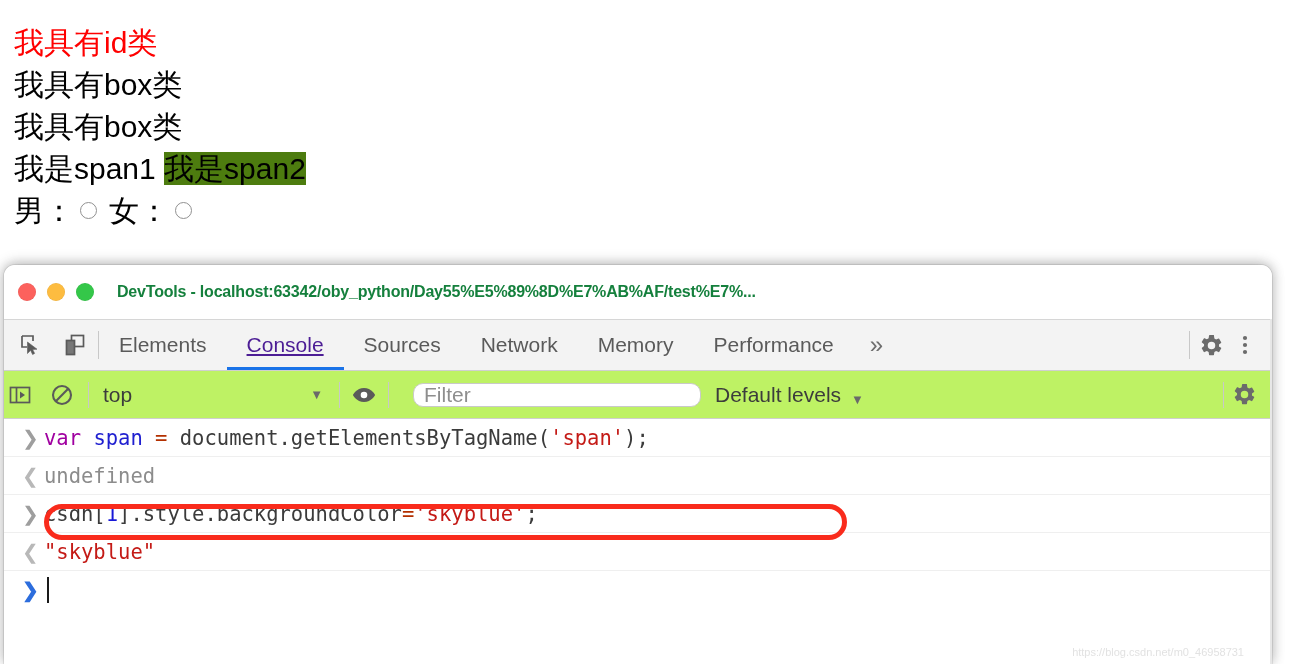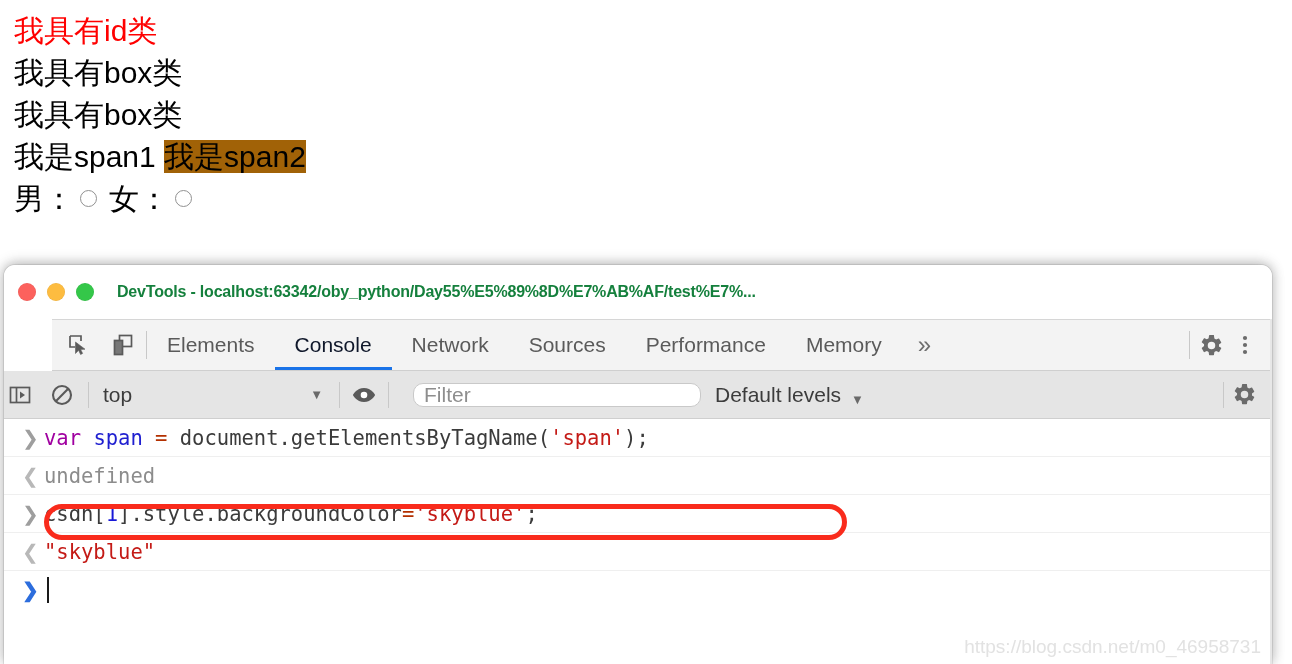--- a/index.html
+++ b/index.html
@@ -7,35 +7,35 @@
     margin: 0; padding: 0;
     width: 1292px; height: 664px;
     overflow: hidden;
     background: #ffffff;
     font-family: "Liberation Sans", sans-serif;
   }
 
   
   #page-content {
     position: absolute;
-    left: 0; top: 0;
+    left: 0; top: 12px;
     width: 1292px; height: 265px;
     background: #ffffff;
     padding: 10px 8px 0 14px;
   }
   .page-line {
     font-family: "Liberation Sans", sans-serif;
     font-size: 30px;
     line-height: 42px;
     color: #000000;
     white-space: nowrap;
   }
   .page-line.red { color: #ff0000; }
   .inline-span { display: inline; }
-  .inline-span.hl { background: #a16207; }
+  .inline-span.hl { background: #4d7c0f; }
   .radio-row {
     font-family: "Liberation Sans", sans-serif;
     font-size: 30px;
     line-height: 42px;
     color: #000;
     display: flex;
     align-items: center;
     white-space: nowrap;
   }
   .radio-dot {
@@ -98,21 +98,20 @@
   }
 
   
   #tabstrip {
     height: 52px;
     background: #f3f3f3;
     border-top: 1px solid #d6d6d6;
     border-bottom: 1px solid #cfcfcf;
     display: flex;
     align-items: stretch;
-    margin-left: 48px;
   }
   #tab-left-icons {
     display: flex;
     align-items: center;
     padding: 0 10px 0 14px;
     gap: 18px;
   }
   .tool-icon {
     width: 26px; height: 26px;
     display: flex; align-items: center; justify-content: center;
@@ -133,21 +132,21 @@
     display: flex;
     align-items: center;
     padding: 0 20px;
     font-family: "Liberation Sans", sans-serif;
     font-size: 21px;
     color: #5a5a5a;
     cursor: pointer;
     position: relative;
     white-space: nowrap;
   }
-  .tab.active { color: #0f172a; }
+  .tab.active { color: #4c1d95; text-decoration: underline; }
   .tab.active::after {
     content: "";
     position: absolute;
     left: 0; right: 0; bottom: 0;
     height: 3px;
     background: #1a73e8;
   }
   .tab.more {
     font-size: 24px;
     color: #6e6e6e;
@@ -156,21 +155,21 @@
   #tab-right-icons {
     display: flex;
     align-items: center;
     gap: 8px;
     padding: 0 14px 0 8px;
   }
 
   
   #console-toolbar {
     height: 48px;
-    background: #e5e5e5;
+    background: #bef264;
     border-bottom: 1px solid #cfcfcf;
     display: flex;
     align-items: center;
     padding-left: 2px;
   }
   .ct-icon {
     width: 28px; height: 28px;
     display: flex; align-items: center; justify-content: center;
     cursor: pointer;
     flex: 0 0 auto;
@@ -282,24 +281,24 @@
     width: 2px;
     height: 26px;
     background: #1a1a1a;
     margin-left: 3px;
     vertical-align: middle;
   }
 
   
   #watermark {
     position: absolute;
-    right: 11px;
+    right: 28px;
     bottom: 6px;
     font-family: "Liberation Sans", sans-serif;
-    font-size: 19px;
+    font-size: 11px;
     color: #e2e2e2;
     white-space: nowrap;
     user-select: none;
   }
 
   
   #window-right-edge {
     position: absolute;
     right: 0; top: 54px; bottom: 0;
     width: 2px;
@@ -343,24 +342,24 @@
         <svg width="24" height="24" viewBox="0 0 24 24">
           <rect x="8.5" y="2.5" width="12" height="11" fill="none" stroke="#5a5a5a" stroke-width="1.7"></rect>
           <rect x="3.5" y="7.5" width="8" height="14" fill="#777" stroke="#5a5a5a" stroke-width="1.7"></rect>
         </svg>
       </div>
     </div>
     <div class="vdivider"></div>
     <div id="tabs">
       <div class="tab">Elements</div>
       <div class="tab active">Console</div>
+      <div class="tab">Sources</div>
       <div class="tab">Network</div>
-      <div class="tab">Sources</div>
+      <div class="tab">Memory</div>
       <div class="tab">Performance</div>
-      <div class="tab">Memory</div>
       <div class="tab more">»</div>
     </div>
     <div class="vdivider"></div>
     <div id="tab-right-icons">
       <div class="tool-icon">
         <svg width="25" height="25" viewBox="0 0 24 24">
           <path fill="#6b6b6b" d="M19.14 12.94a7.5 7.5 0 0 0 .06-.94 7.5 7.5 0 0 0-.06-.94l2.03-1.58a.5.5 0 0 0 .12-.64l-1.92-3.32a.5.5 0 0 0-.6-.22l-2.39.96a7.3 7.3 0 0 0-1.62-.94l-.36-2.54A.5.5 0 0 0 13.9 2h-3.8a.5.5 0 0 0-.49.42l-.36 2.54a7.3 7.3 0 0 0-1.62.94l-2.39-.96a.5.5 0 0 0-.6.22L2.72 8.48a.5.5 0 0 0 .12.64l2.03 1.58a7.6 7.6 0 0 0 0 1.88L2.84 14.16a.5.5 0 0 0-.12.64l1.92 3.32a.5.5 0 0 0 .6.22l2.39-.96c.5.38 1.04.7 1.62.94l.36 2.54a.5.5 0 0 0 .49.42h3.8a.5.5 0 0 0 .49-.42l.36-2.54a7.3 7.3 0 0 0 1.62-.94l2.39.96a.5.5 0 0 0 .6-.22l1.92-3.32a.5.5 0 0 0-.12-.64l-2.03-1.22zM12 15.6A3.6 3.6 0 1 1 15.6 12 3.6 3.6 0 0 1 12 15.6z"></path>
         </svg>
       </div>
       <div class="tool-icon">

